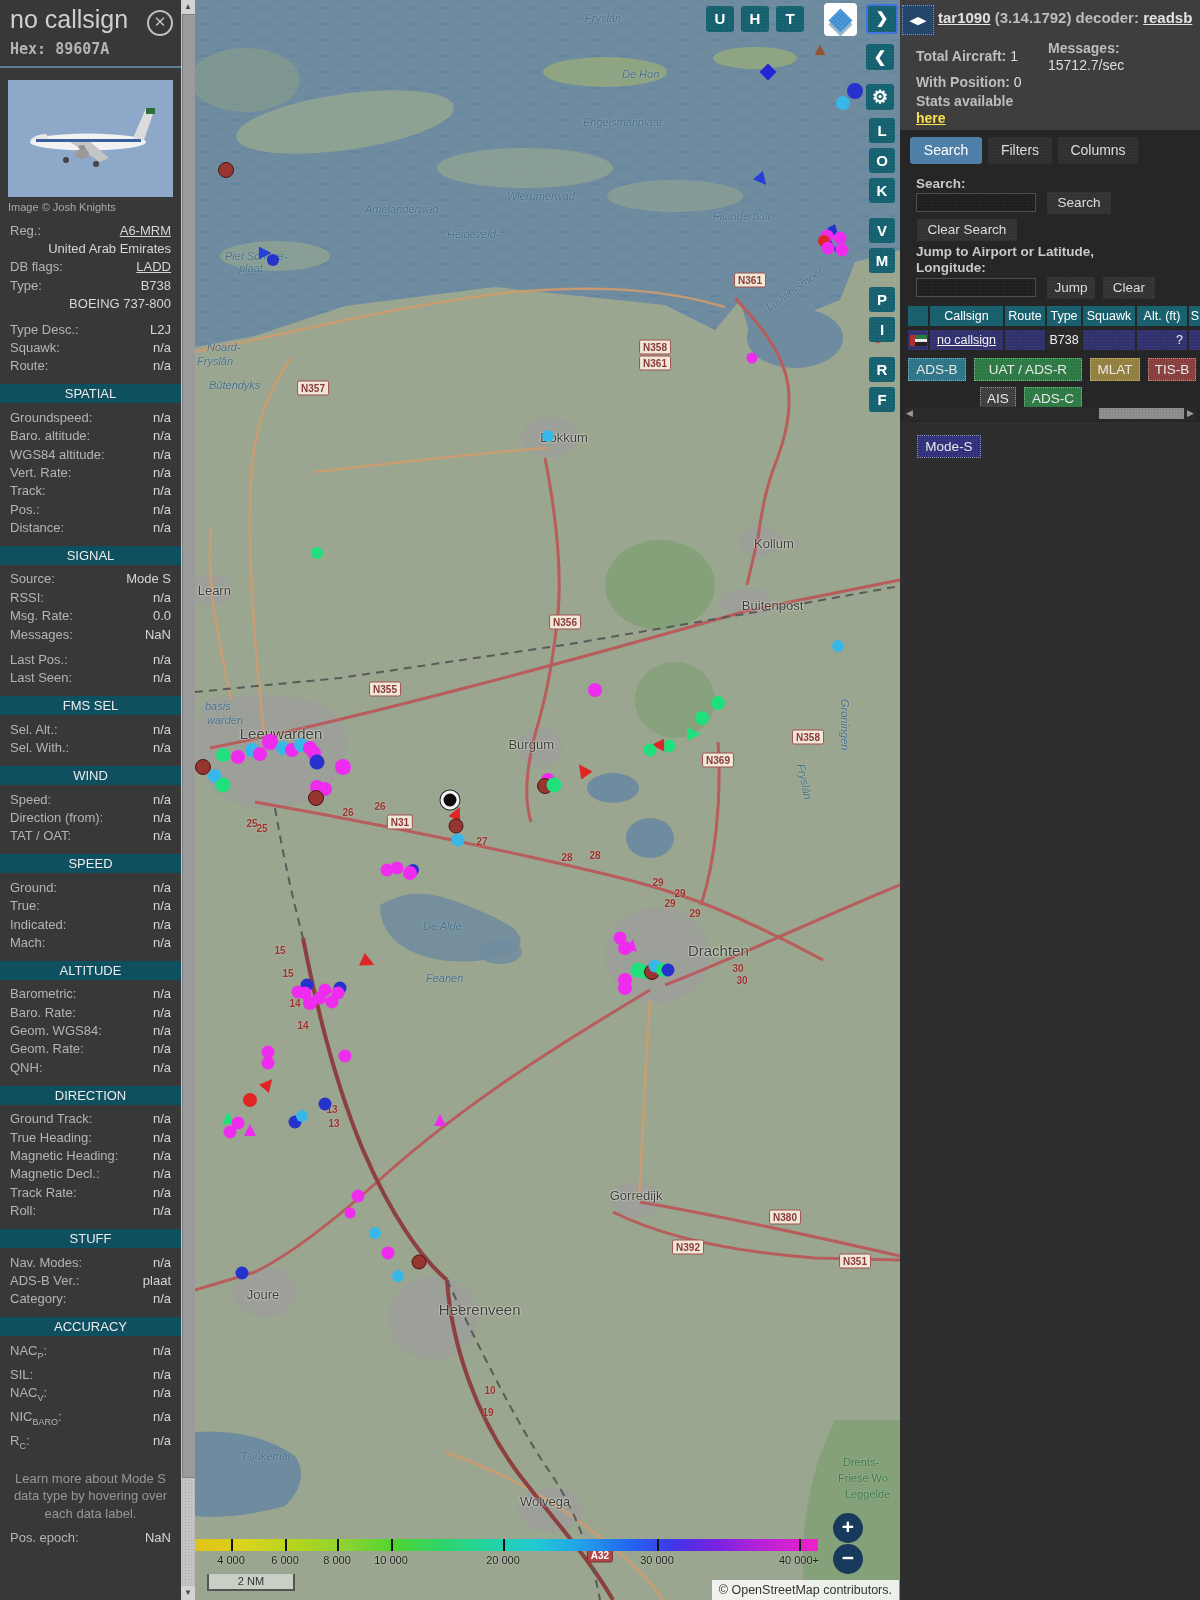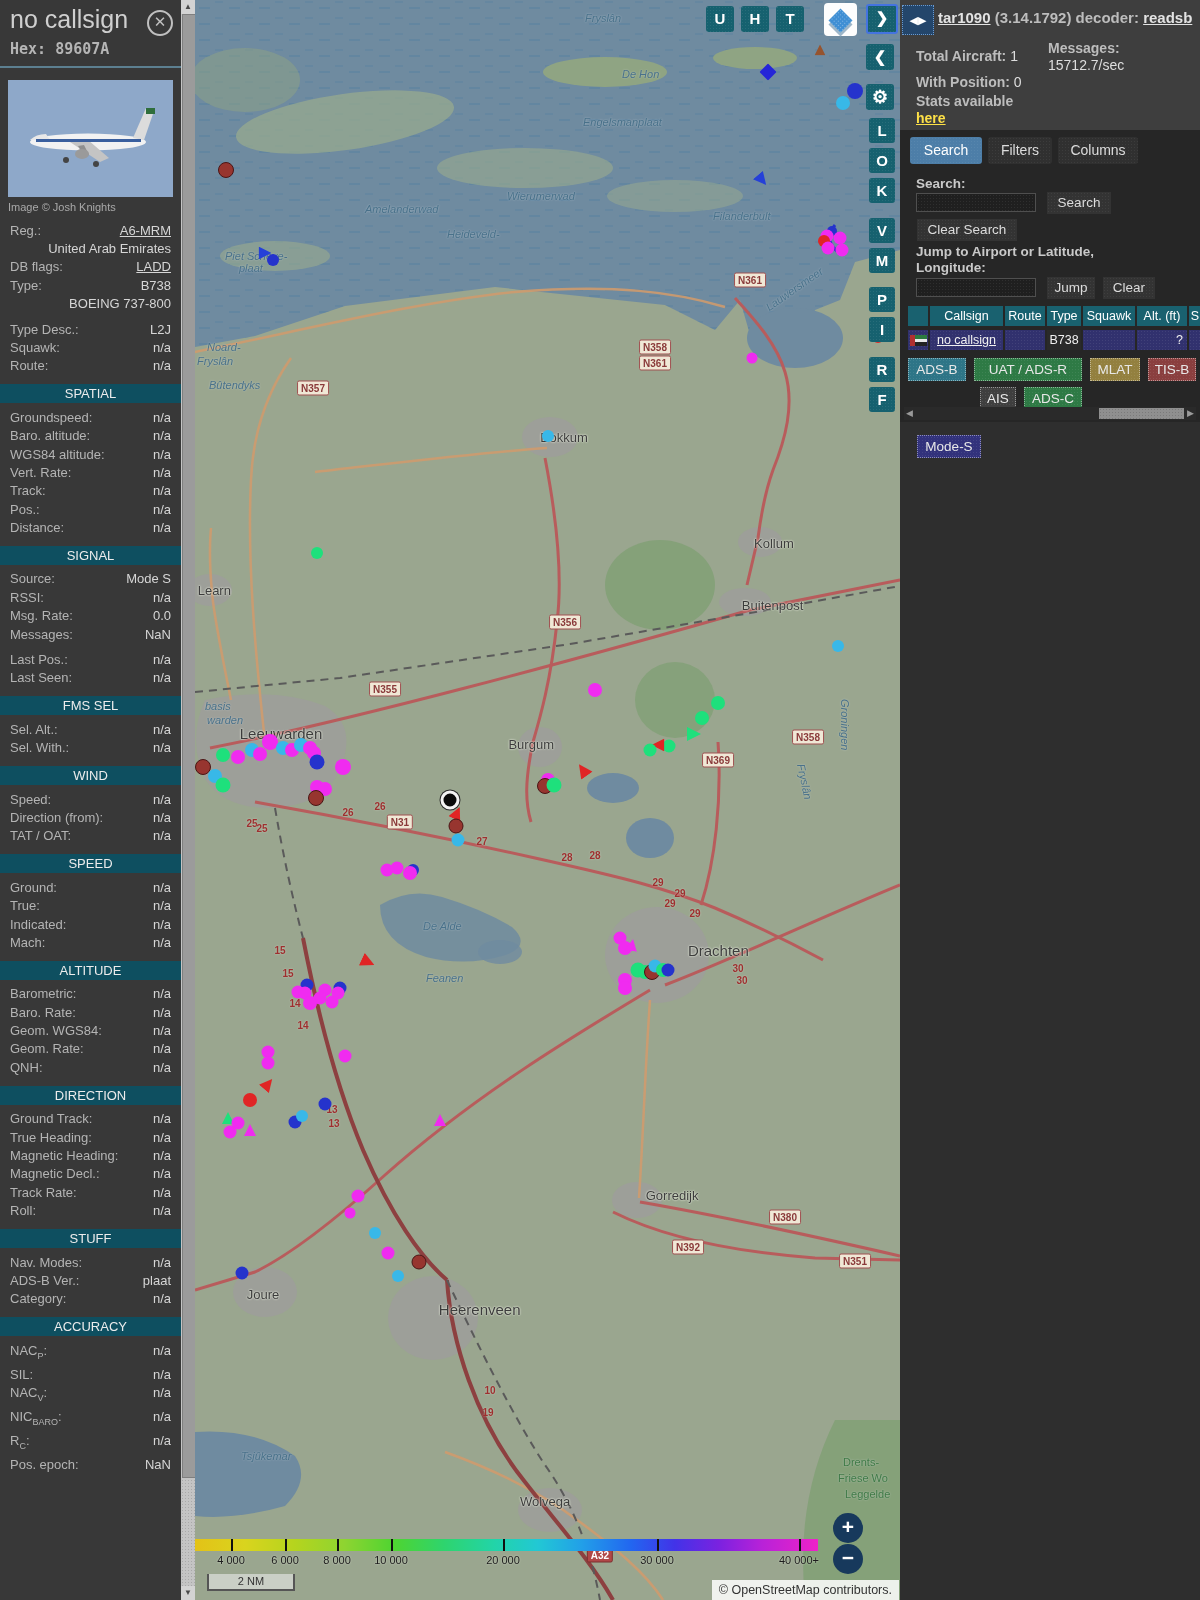--- a/index.html
+++ b/index.html
@@ -347,20 +347,21 @@
           </div>
           <div class="srow">
             <div class="lbl">NIC<sub>BARO</sub>:</div>
             <div class="val">n/a</div>
           </div>
           <div class="srow">
             <div class="lbl">R<sub>C</sub>:</div>
             <div class="val">n/a</div>
           </div>
         </div>
+      <div class="sb-note">Learn more about Mode S data type by hovering over each data label.</div>
       <div class="irow">
         <span class="lbl">Pos. epoch:</span>
         <span class="val">NaN</span>
       </div>
     </div>
     <div id="sb-scroll">
       <div class="sb-arrow" style="top:0">▲</div>
       <div id="sb-thumb"></div>
       <div class="sb-arrow" style="top:1586px">▼</div>
     </div>
@@ -436,21 +437,21 @@
     </svg>
 
     <div id="map-overlays">
         <div class="town" style="left: 350px; top: 437px;">Dokkum</div>
         <div class="town" style="left: 563px; top: 543px;">Kollum</div>
         <div class="town" style="left: 553px; top: 605px;">Buitenpost</div>
         <div class="town" style="left: 6px; top: 590px;">Learn</div>
         <div class="town big" style="left: 16px; top: 733px;">Leeuwarden</div>
         <div class="town" style="left: 318px; top: 744px;">Burgum</div>
         <div class="town big" style="left: 462px; top: 950px;">Drachten</div>
-        <div class="town" style="left: 420px; top: 1195px; margin-left: 36px;">Gorredijk</div>
+        <div class="town" style="left: 420px; top: 1195px;">Gorredijk</div>
         <div class="town" style="left: 55px; top: 1294px;">Joure</div>
         <div class="town big" style="left: 215px; top: 1309px;">Heerenveen</div>
         <div class="town" style="left: 330px; top: 1501px;">Wolvega</div>
         <div class="wlabel" style="left: 390px; top: 12px;">Fryslân</div>
         <div class="wlabel" style="left: 427px; top: 68px;">De Hon</div>
         <div class="wlabel" style="left: 388px; top: 116px;">Engelsmanplaat</div>
         <div class="wlabel" style="left: 312px; top: 190px;">Wierumerwad</div>
         <div class="wlabel" style="left: 170px; top: 203px;">Amelanderwad</div>
         <div class="wlabel" style="left: 252px; top: 228px;">Heideveld-</div>
         <div class="wlabel" style="left: 30px; top: 250px;">Piet Scheve-</div>

